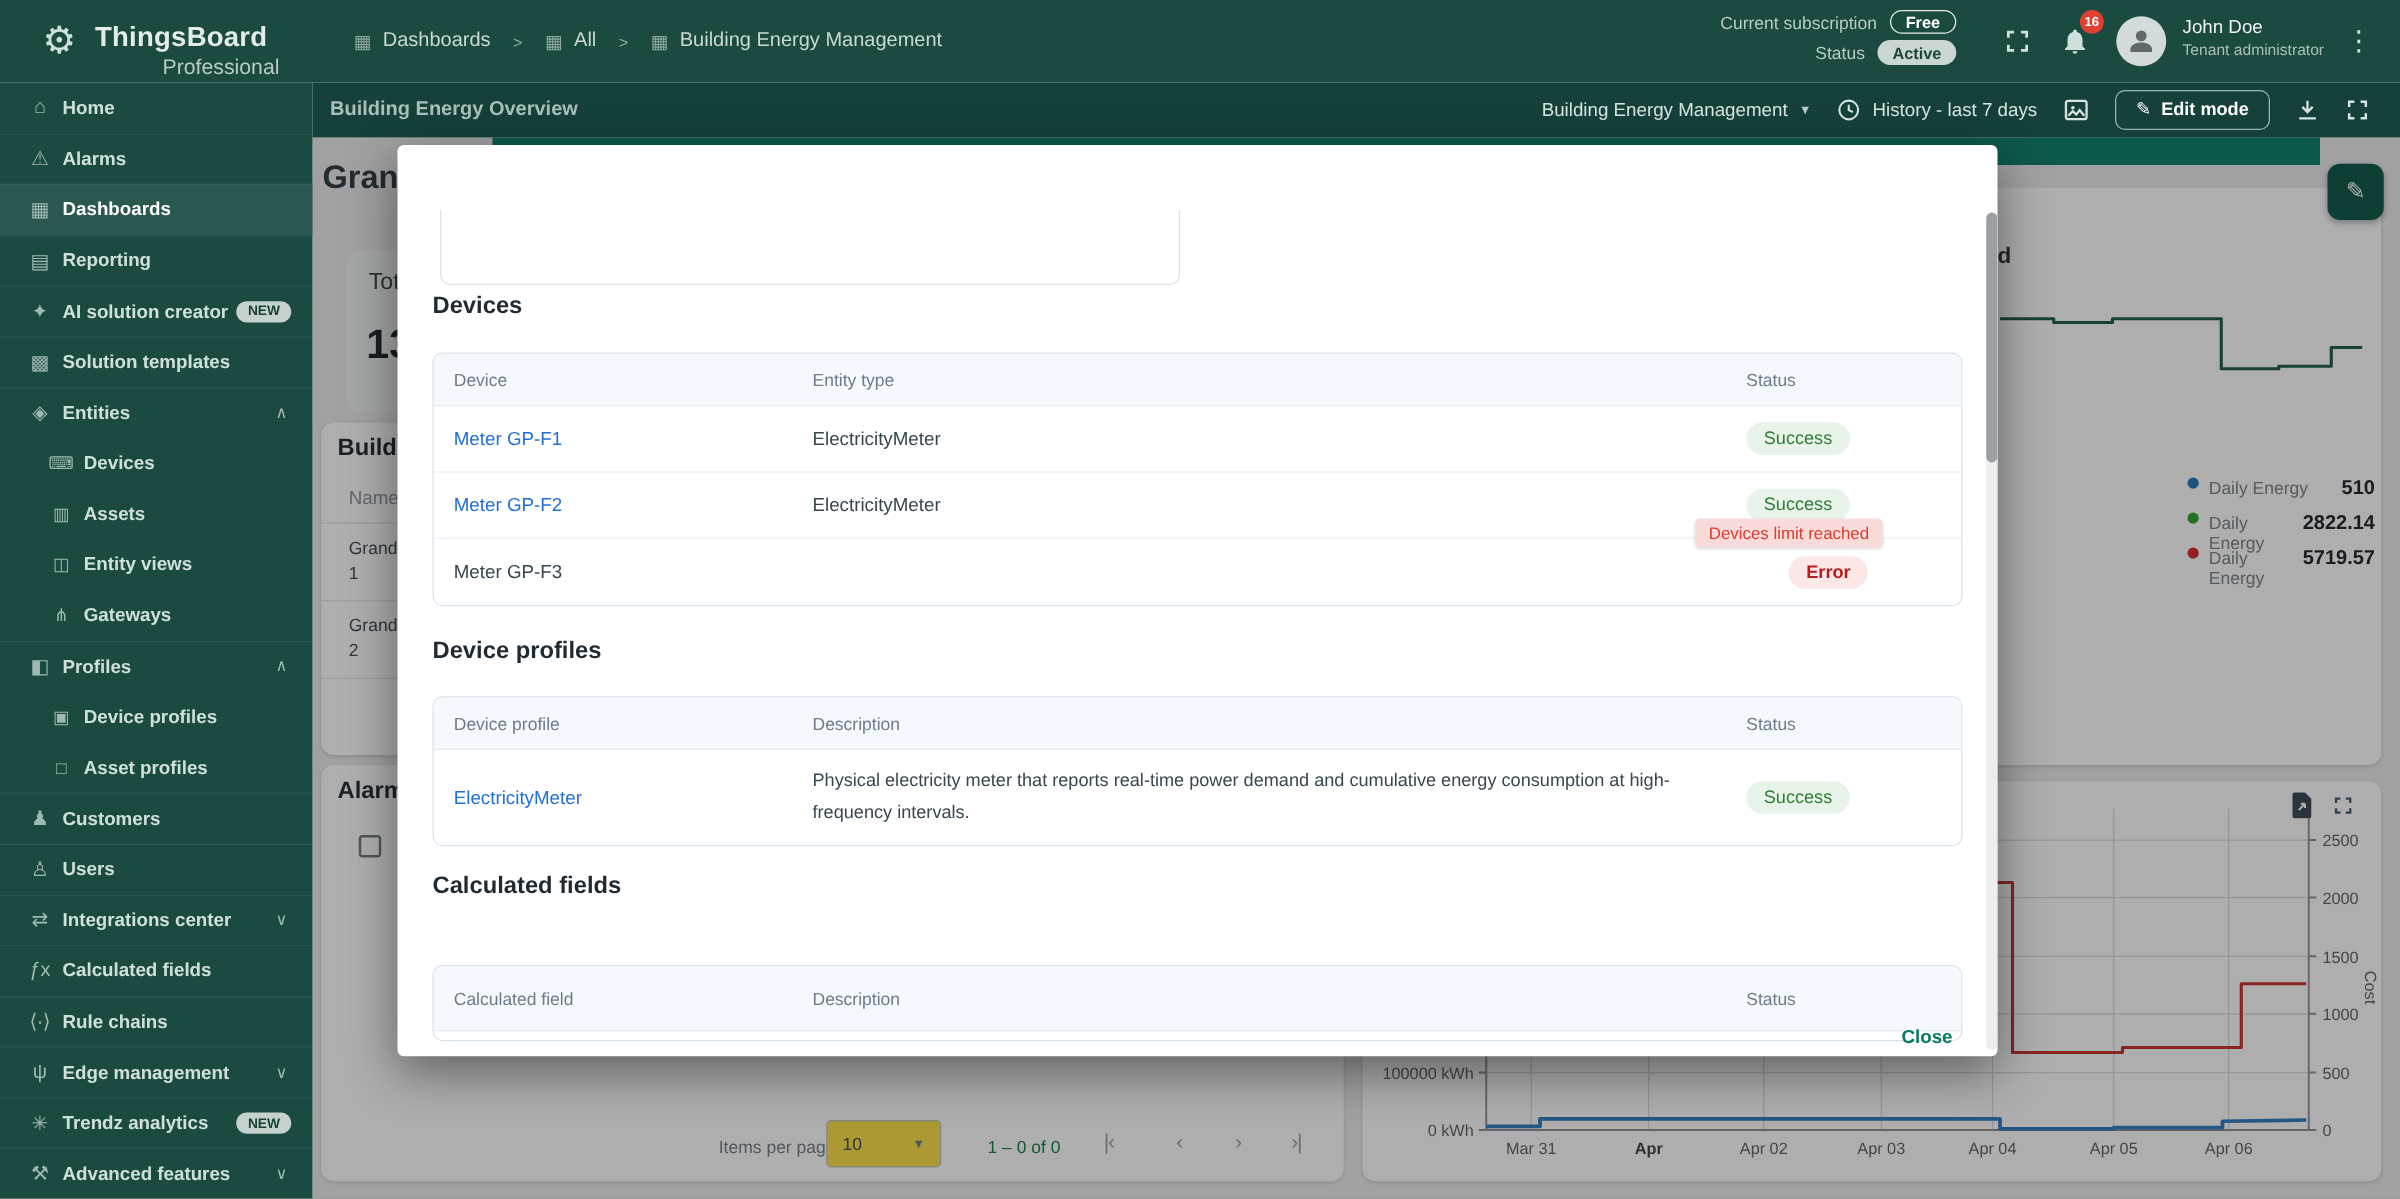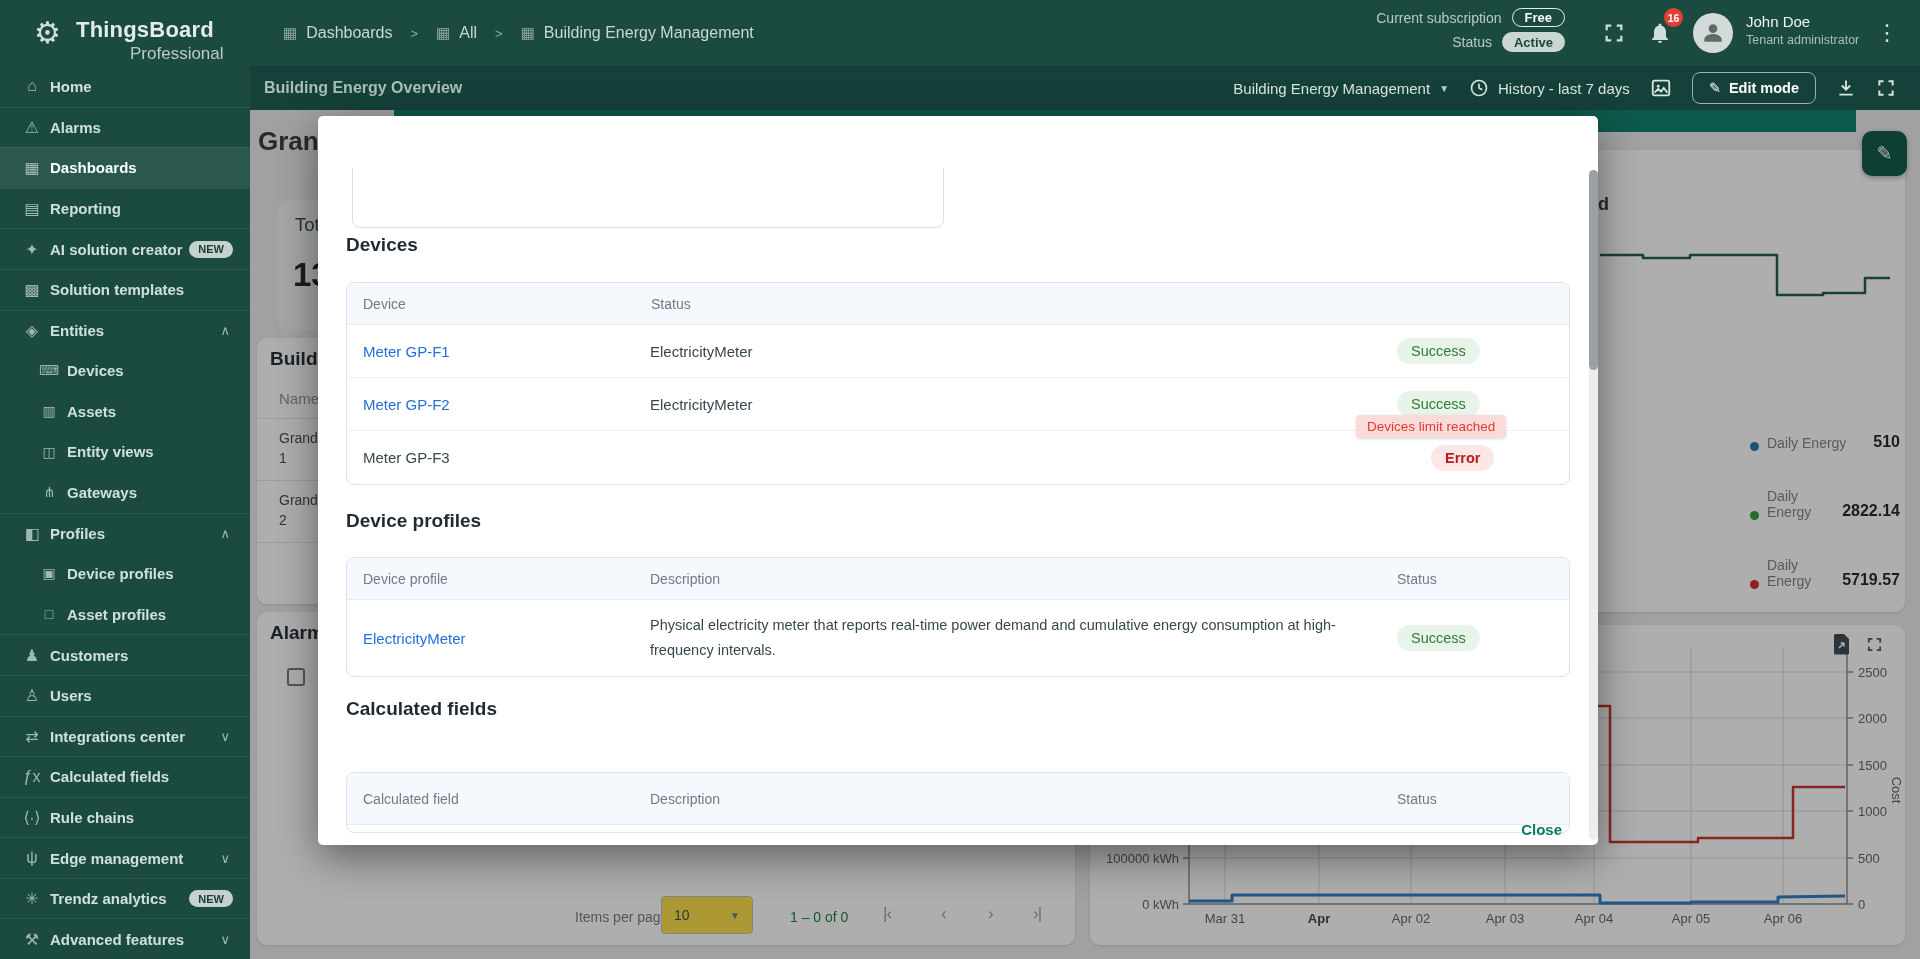--- a/index.html
+++ b/index.html
@@ -68,21 +68,21 @@
   .card-alarms { left:7px; top:502px; width:818px; height:333px; }
   .chk { position:absolute; left:30px; top:56px; width:18px; height:18px; border:2px solid #6f7a80; border-radius:3px; }
   .pg-label { position:absolute; left:318px; top:297px; font-size:14px; color:#757c82; }
   .pg-select { position:absolute; left:404px; top:284px; width:92px; height:38px; border:1px solid #bcc3c6; background:#fde047; border-radius:4px; display:flex; align-items:center; padding:0 12px; font-size:14px; color:#3f4a52; cursor:pointer; }
   .pg-select .caret2 { margin-left:auto; font-size:10px; color:#6f7a80; }
   .pg-range { position:absolute; left:533px; top:297px; font-size:14px; color:#15803d; }
   .pg-btn { position:absolute; top:292px; font-size:17px; color:#9a9fa3; letter-spacing:-1px; cursor:pointer; }
   .card-energy { left:840px; top:40px; width:815px; height:462px; }
   .frag-d { position:absolute; left:508px; top:44px; font-size:18px; font-weight:bold; color:#333; }
   .legend { position:absolute; left:660px; top:232px; width:150px; }
-  .legend-row { display:flex; align-items:flex-end; height:28px;margin-top:41px; }
+  .legend-row { display:flex; align-items:flex-start; height:28px; }
   .legend-dot { width:9px; height:9px; border-radius:50%; flex:none; }
   .legend-label { margin-left:8px; font-size:14px; color:#7a8288; }
   .legend-val { margin-left:auto; font-size:16px; font-weight:bold; color:#1d2329; }
   .card-cost { left:840px; top:515px; width:815px; height:320px; }
   .widget-icons { position:absolute; right:22px; top:8px; display:flex; gap:14px; align-items:center; z-index:2; }
   .overlay { position:absolute; inset:0; background:rgba(18,18,18,0.34); z-index:5; }
   .fab { position:absolute; left:1612px; top:21px; width:45px; height:45px; border-radius:10px; background:#0d5748; color:#fff; display:flex; align-items:center; justify-content:center; font-size:19px; z-index:4; cursor:pointer; box-shadow:0 2px 5px rgba(0,0,0,.3); }
 
   
   .modal { position:absolute; left:318px; top:116px; width:1280px; height:729px; background:#fff; border-radius:5px; box-shadow:0 12px 40px rgba(0,0,0,.45); z-index:30; }
@@ -435,20 +435,21 @@
   <section class="modal">
     <div class="modal-body">
       <div class="cut-card">
         
       </div>
 
       <h3 class="m-heading" style="top:66px;">Devices</h3>
       <div class="tbl" style="top:114px;" id="devices-table">
           <div class="thead">
             <span class="cell1">Device</span>
+            <span class="cell2">Entity type</span>
             <span class="cell3">Status</span>
           </div>
           <div class="trow" style="min-height: 53px;">
             <span class="cell1"><span class="lnk">Meter GP-F1</span></span>
             <span class="cell2">ElectricityMeter</span>
             <span class="cell3"><span class="bdg bdg-success">Success</span></span>
           </div>
           <div class="trow" style="min-height: 53px;">
             <span class="cell1"><span class="lnk">Meter GP-F2</span></span>
             <span class="cell2">ElectricityMeter</span>

